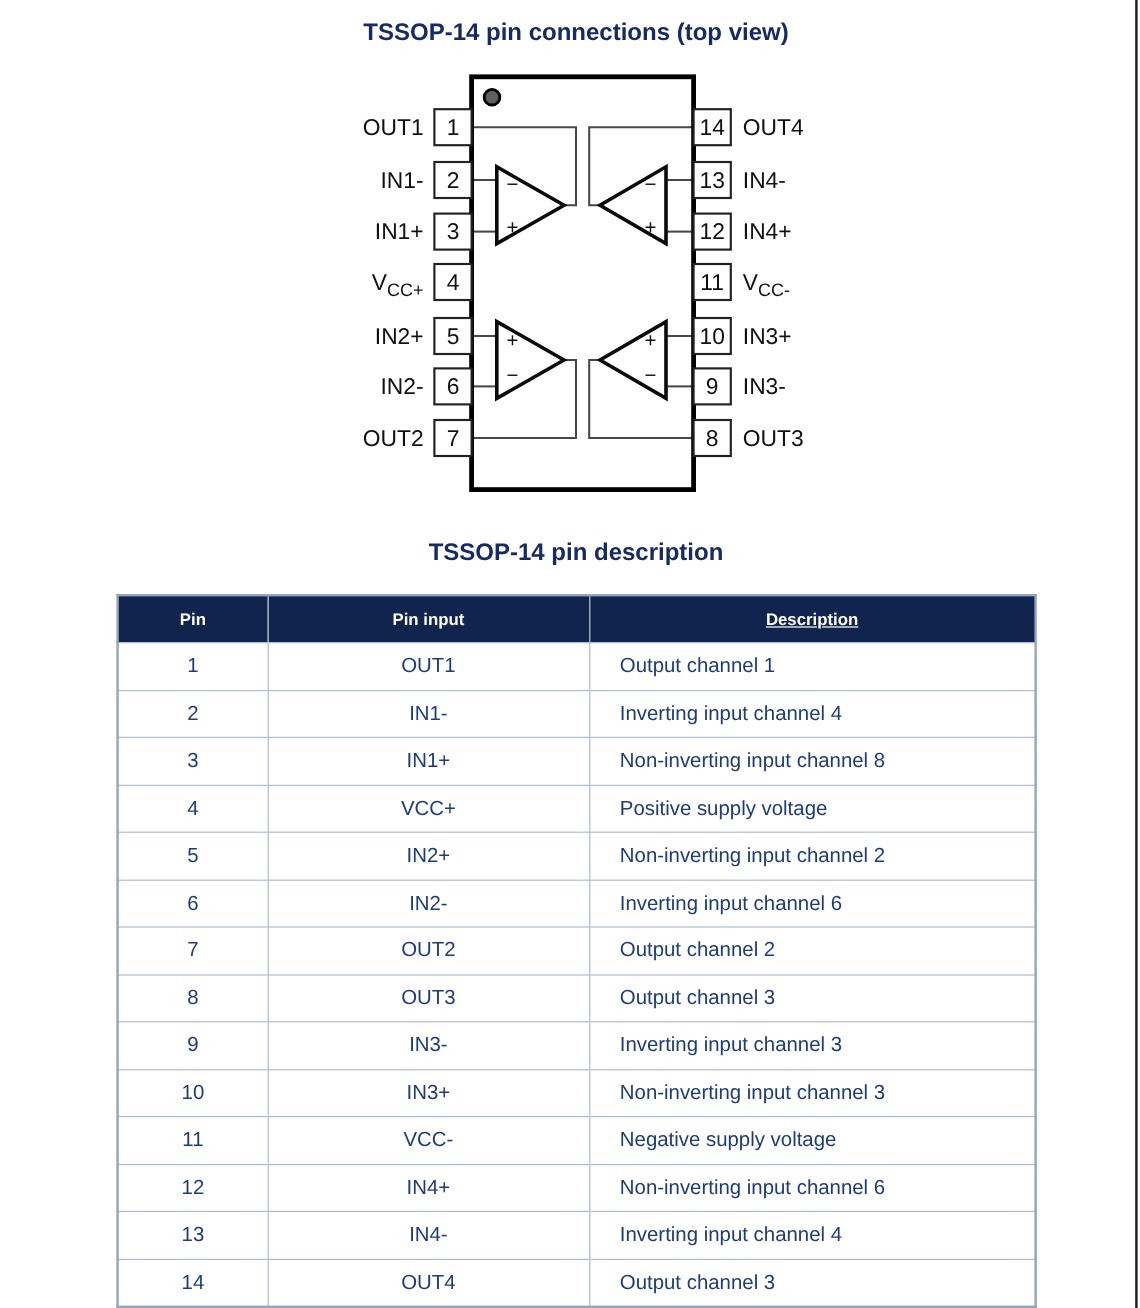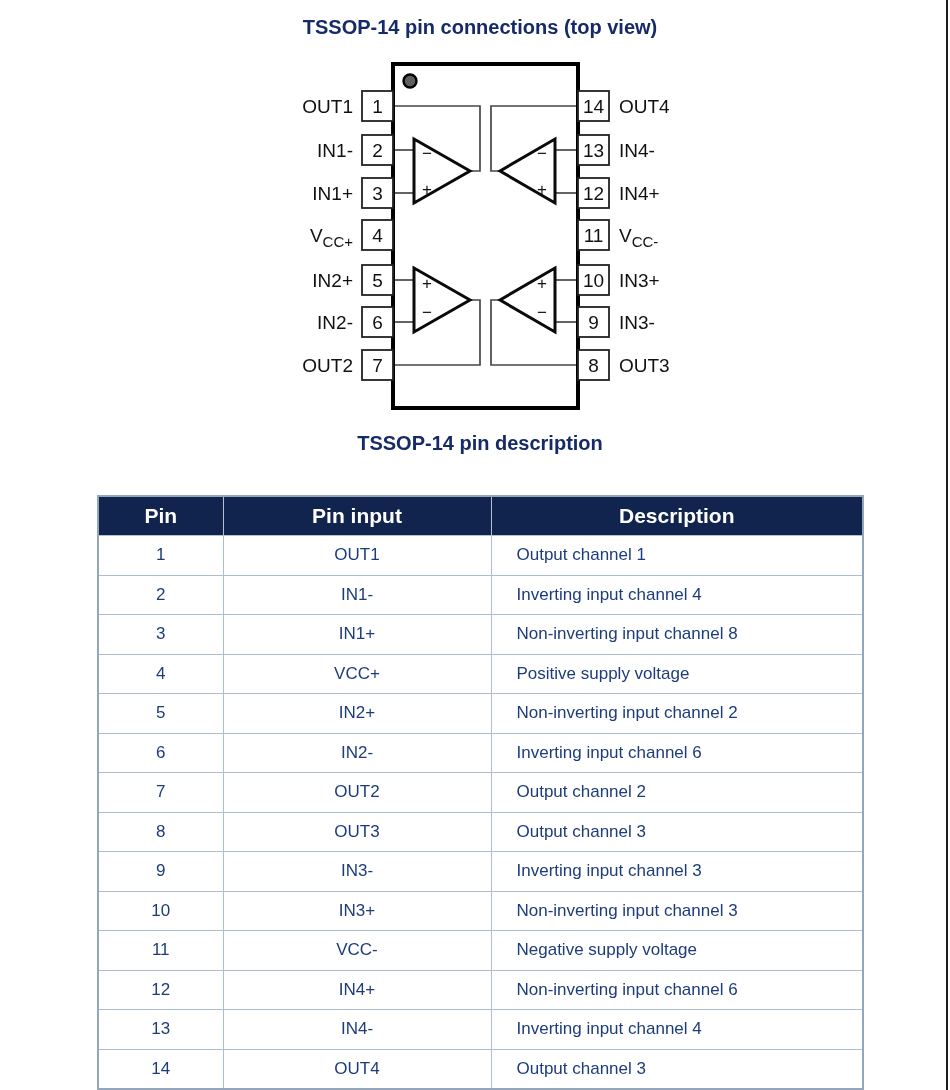--- a/index.html
+++ b/index.html
@@ -10,30 +10,30 @@
     --table-border:#AEBED2;
     --table-outer-border:#93A6BC;
   }
   html,body{margin:0;padding:0;background:#fff;}
   .page{position:relative;width:950px;height:1090px;background:#fff;overflow:hidden;
         font-family:"Liberation Sans", sans-serif;}
   .page-right-border{position:absolute;left:946px;top:0;width:2px;height:1090px;background:#1c1c1c;}
   .title{position:absolute;left:10px;width:940px;margin:0;text-align:center;
          color:var(--title);font-weight:bold;font-size:20px;letter-spacing:0;}
   .t1{top:16px;}
-  .t2{top:432px;}
+  .t2{top:450px;}
   #pin-svg{position:absolute;left:285px;top:55px;width:400px;height:365px;
            font-family:"Liberation Sans", sans-serif;}
   #pin-svg text{fill:#111;}
   .desc-table{position:absolute;left:97px;top:495px;width:765px;border-collapse:collapse;
               table-layout:fixed;border:2px solid var(--table-outer-border);}
   .desc-table th{height:38px;background:var(--table-header-bg);color:var(--table-header-text);
-                 font-size:21px;font-weight:bold;text-align:center;
+                 font-size:14px;font-weight:bold;text-align:center;
                  border-right:1px solid #b6c1cf;border-bottom:1px solid #b6c1cf;padding:0;}
-  .desc-table th:last-child{border-right:none;}
+  .desc-table th:last-child{border-right:none;text-decoration:underline;}
   .desc-table td{height:38.5px;font-size:17px;color:var(--table-text);
                  border:1px solid var(--table-border);padding:0;background:#fff;}
   .desc-table td.c-pin,.desc-table td.c-name{text-align:center;}
   .desc-table td.c-desc{text-align:left;padding-left:25px;}
 </style>
 </head>
 <body>
 
 <div class="page">
   <div class="page-right-border"></div>

